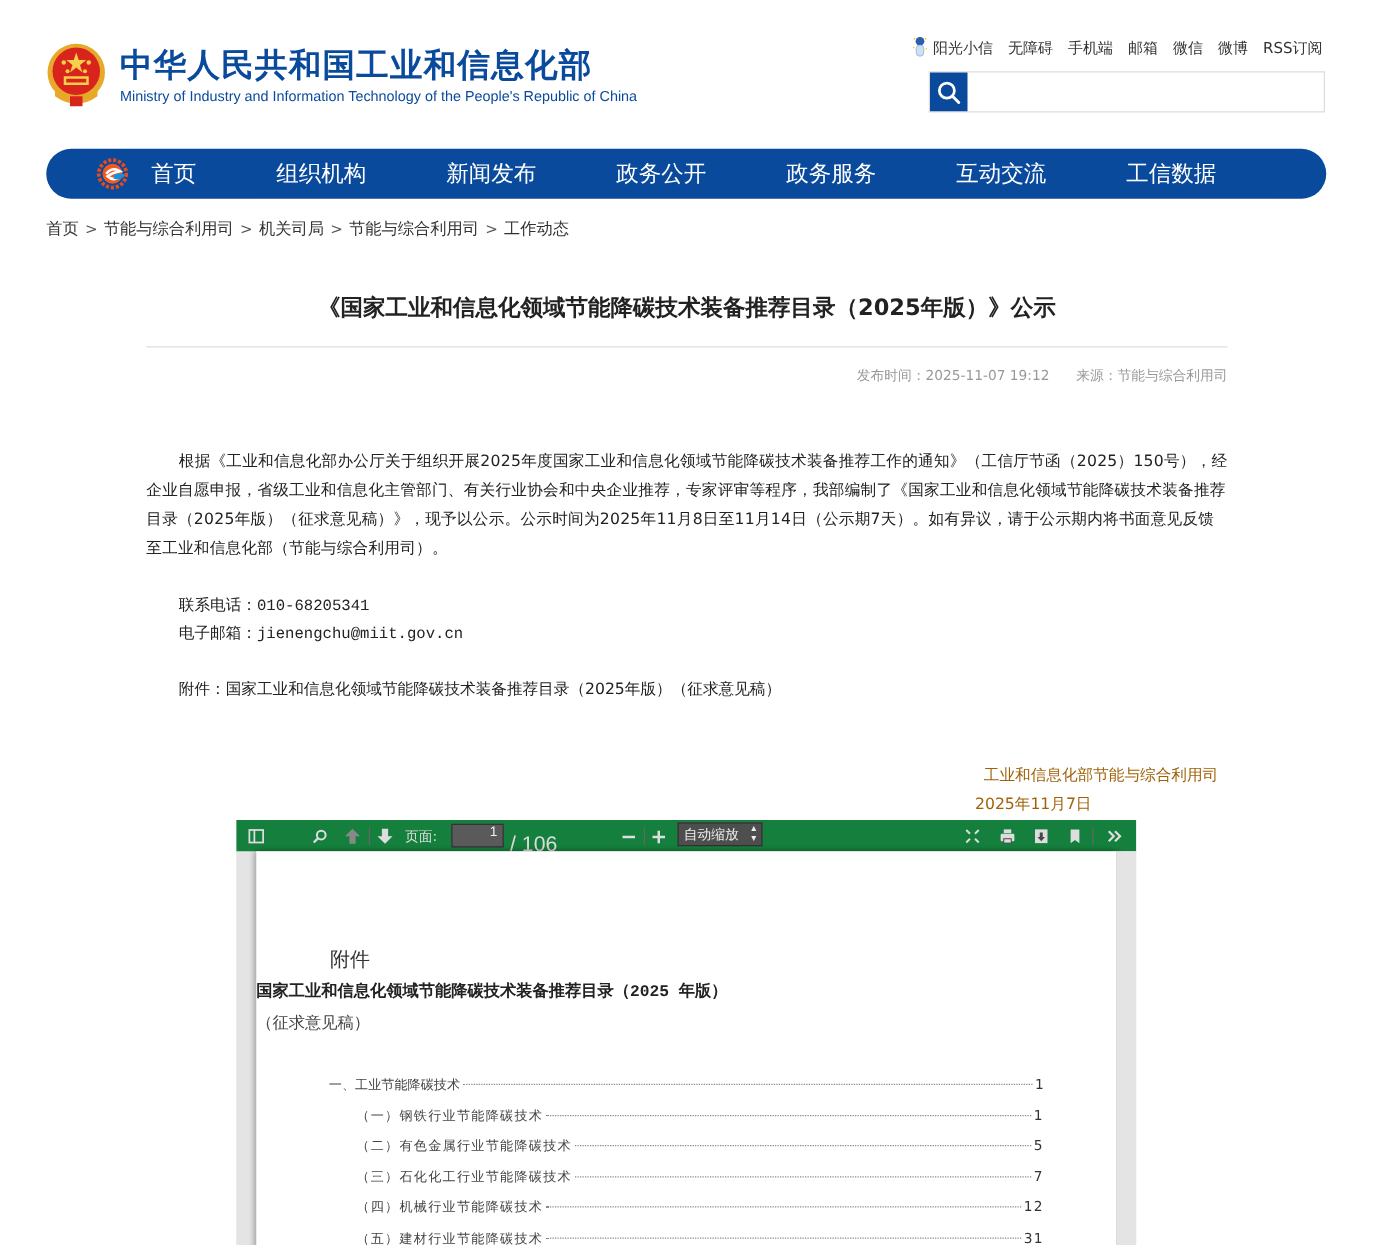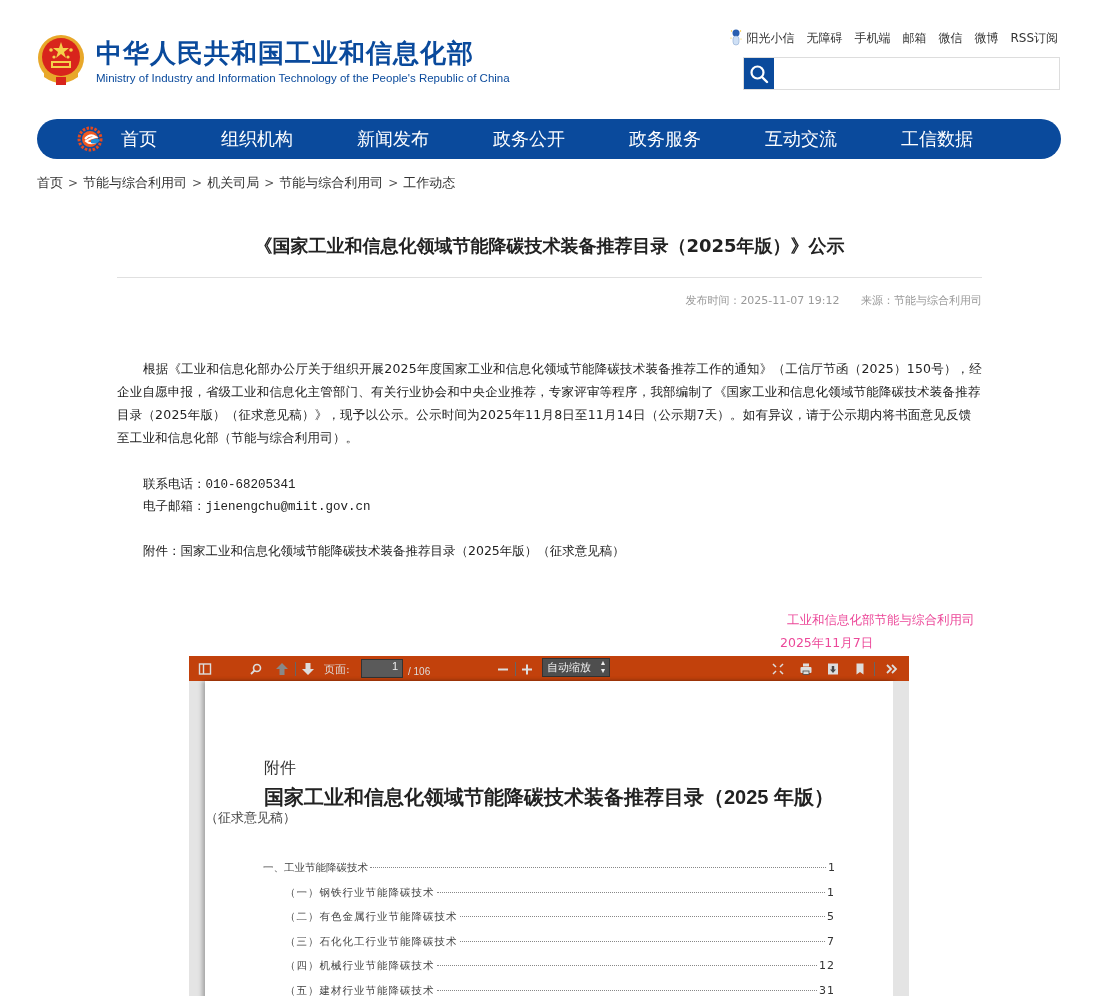--- a/index.html
+++ b/index.html
@@ -37,38 +37,38 @@
 
     
     .title { position: absolute; left: 117px; top: 234px; width: 865px; text-align: center; font-size: 18px; font-weight: bold; color: #222; }
     .title-rule { position: absolute; left: 117px; top: 277px; width: 865px; height: 1px; background: #e0e0e0; }
     .meta { position: absolute; left: 117px; top: 293px; width: 865px; text-align: right; font-size: 11px; color: #999; }
     .meta span + span { margin-left: 18px; }
 
     .body-text { position: absolute; left: 117px; top: 357px; width: 865px; font-family: "DejaVu Sans", sans-serif; font-size: 12.5px; color: #222; line-height: 23px; text-indent: 26px; letter-spacing: 0.2px; }
     .contact { position: absolute; left: 143px; font-size: 12.5px; color: #222; font-family: "DejaVu Sans", sans-serif; }
     .contact .mono { font-family: "Liberation Mono", "DejaVu Sans Mono", monospace; }
-    .signature { position: absolute; font-size: 12.5px; color: #ec4899; font-family: "DejaVu Sans", sans-serif; }
+    .signature { position: absolute; font-size: 12.5px; color: #a16207; font-family: "DejaVu Sans", sans-serif; }
 
     
     .pdf { position: absolute; left: 189px; top: 656px; width: 720px; height: 340px; background: #e4e4e4; overflow: hidden; }
-    .pdf-toolbar { position: absolute; left: 0; top: 0; width: 720px; height: 25px; background: #c2410c; display: flex; align-items: center; color: #ddd; font-size: 11px; }
+    .pdf-toolbar { position: absolute; left: 0; top: 0; width: 720px; height: 25px; background: #15803d; display: flex; align-items: center; color: #ddd; font-size: 11px; }
     .tb-icon { position: absolute; top: 6px; width: 14px; height: 14px; cursor: pointer; }
     .page-label { position: absolute; left: 135px; top: 6px; font-size: 11px; color: #ddd; }
     .page-input { position: absolute; left: 172px; top: 3px; width: 42px; height: 19px; background: #5a5a5a; border: 1px solid #333; color: #eee; font-size: 11px; text-align: right; padding-right: 4px; font-family: "Liberation Sans", sans-serif; }
-    .page-total { position: absolute; left: 219px; top: 10px; font-size: 10px; color: #ddd; font-family: "Liberation Sans", sans-serif; }
+    .page-total { position: absolute; left: 219px; top: 10px; font-size: 17px; color: #ddd; font-family: "Liberation Sans", sans-serif; }
     .zoom-select { position: absolute; left: 353px; top: 2px; width: 68px; height: 19px; background: #4e4e4e; border: 1px solid #333; color: #eee; font-size: 11px; padding-left: 4px; line-height: 17px; cursor: pointer; }
     .zoom-select .arrows { position: absolute; right: 4px; top: 0; font-size: 8px; line-height: 8px; }
     .tb-sep { position: absolute; top: 6px; width: 1px; height: 14px; background: #666; }
 
     .pdf-page { position: absolute; left: 16px; top: 25px; width: 688px; height: 330px; background: #fff; box-shadow: -3px 0 4px rgba(0,0,0,0.25), 3px 0 4px rgba(0,0,0,0.25); }
     .pdf-scroll { position: absolute; right: 0; top: 25px; width: 16px; height: 315px; background: #e4e4e4; }
 
     .doc-fujian { position: absolute; left: 59px; top: 77px; font-size: 16px; color: #333; font-family: "DejaVu Serif", serif; }
-    .doc-title { position: absolute; left: 0; width: 688px; top: 103px; text-align: center; font-size: 20px; color: #222; font-weight: bold; font-family: Liberation Sans, sans-serif; }
+    .doc-title { position: absolute; left: 0; width: 688px; top: 103px; font-size: 13px; color: #222; font-weight: bold; font-family: Liberation Mono, monospace; }
     .doc-sub { position: absolute; left: 0; width: 688px; top: 128px; text-align: left; font-size: 13px; color: #444; font-family: "DejaVu Serif", serif; }
 
     .toc { position: absolute; left: 58px; top: 180px; width: 572px; }
     .toc-row { display: flex; align-items: baseline; height: 24.6px; font-size: 10.5px; color: #444; }
     .toc-row.sub { padding-left: 22px; letter-spacing: 1px; justify-content: center; }
     .toc-row .lbl { white-space: nowrap; }
     .toc-row .dots { flex: 1; border-bottom: 1px dotted #888; margin: 0 2px; position: relative; top: -3px; }
     .toc-row .pg { font-size: 11px; color: #333; }
   </style>
 </head>

